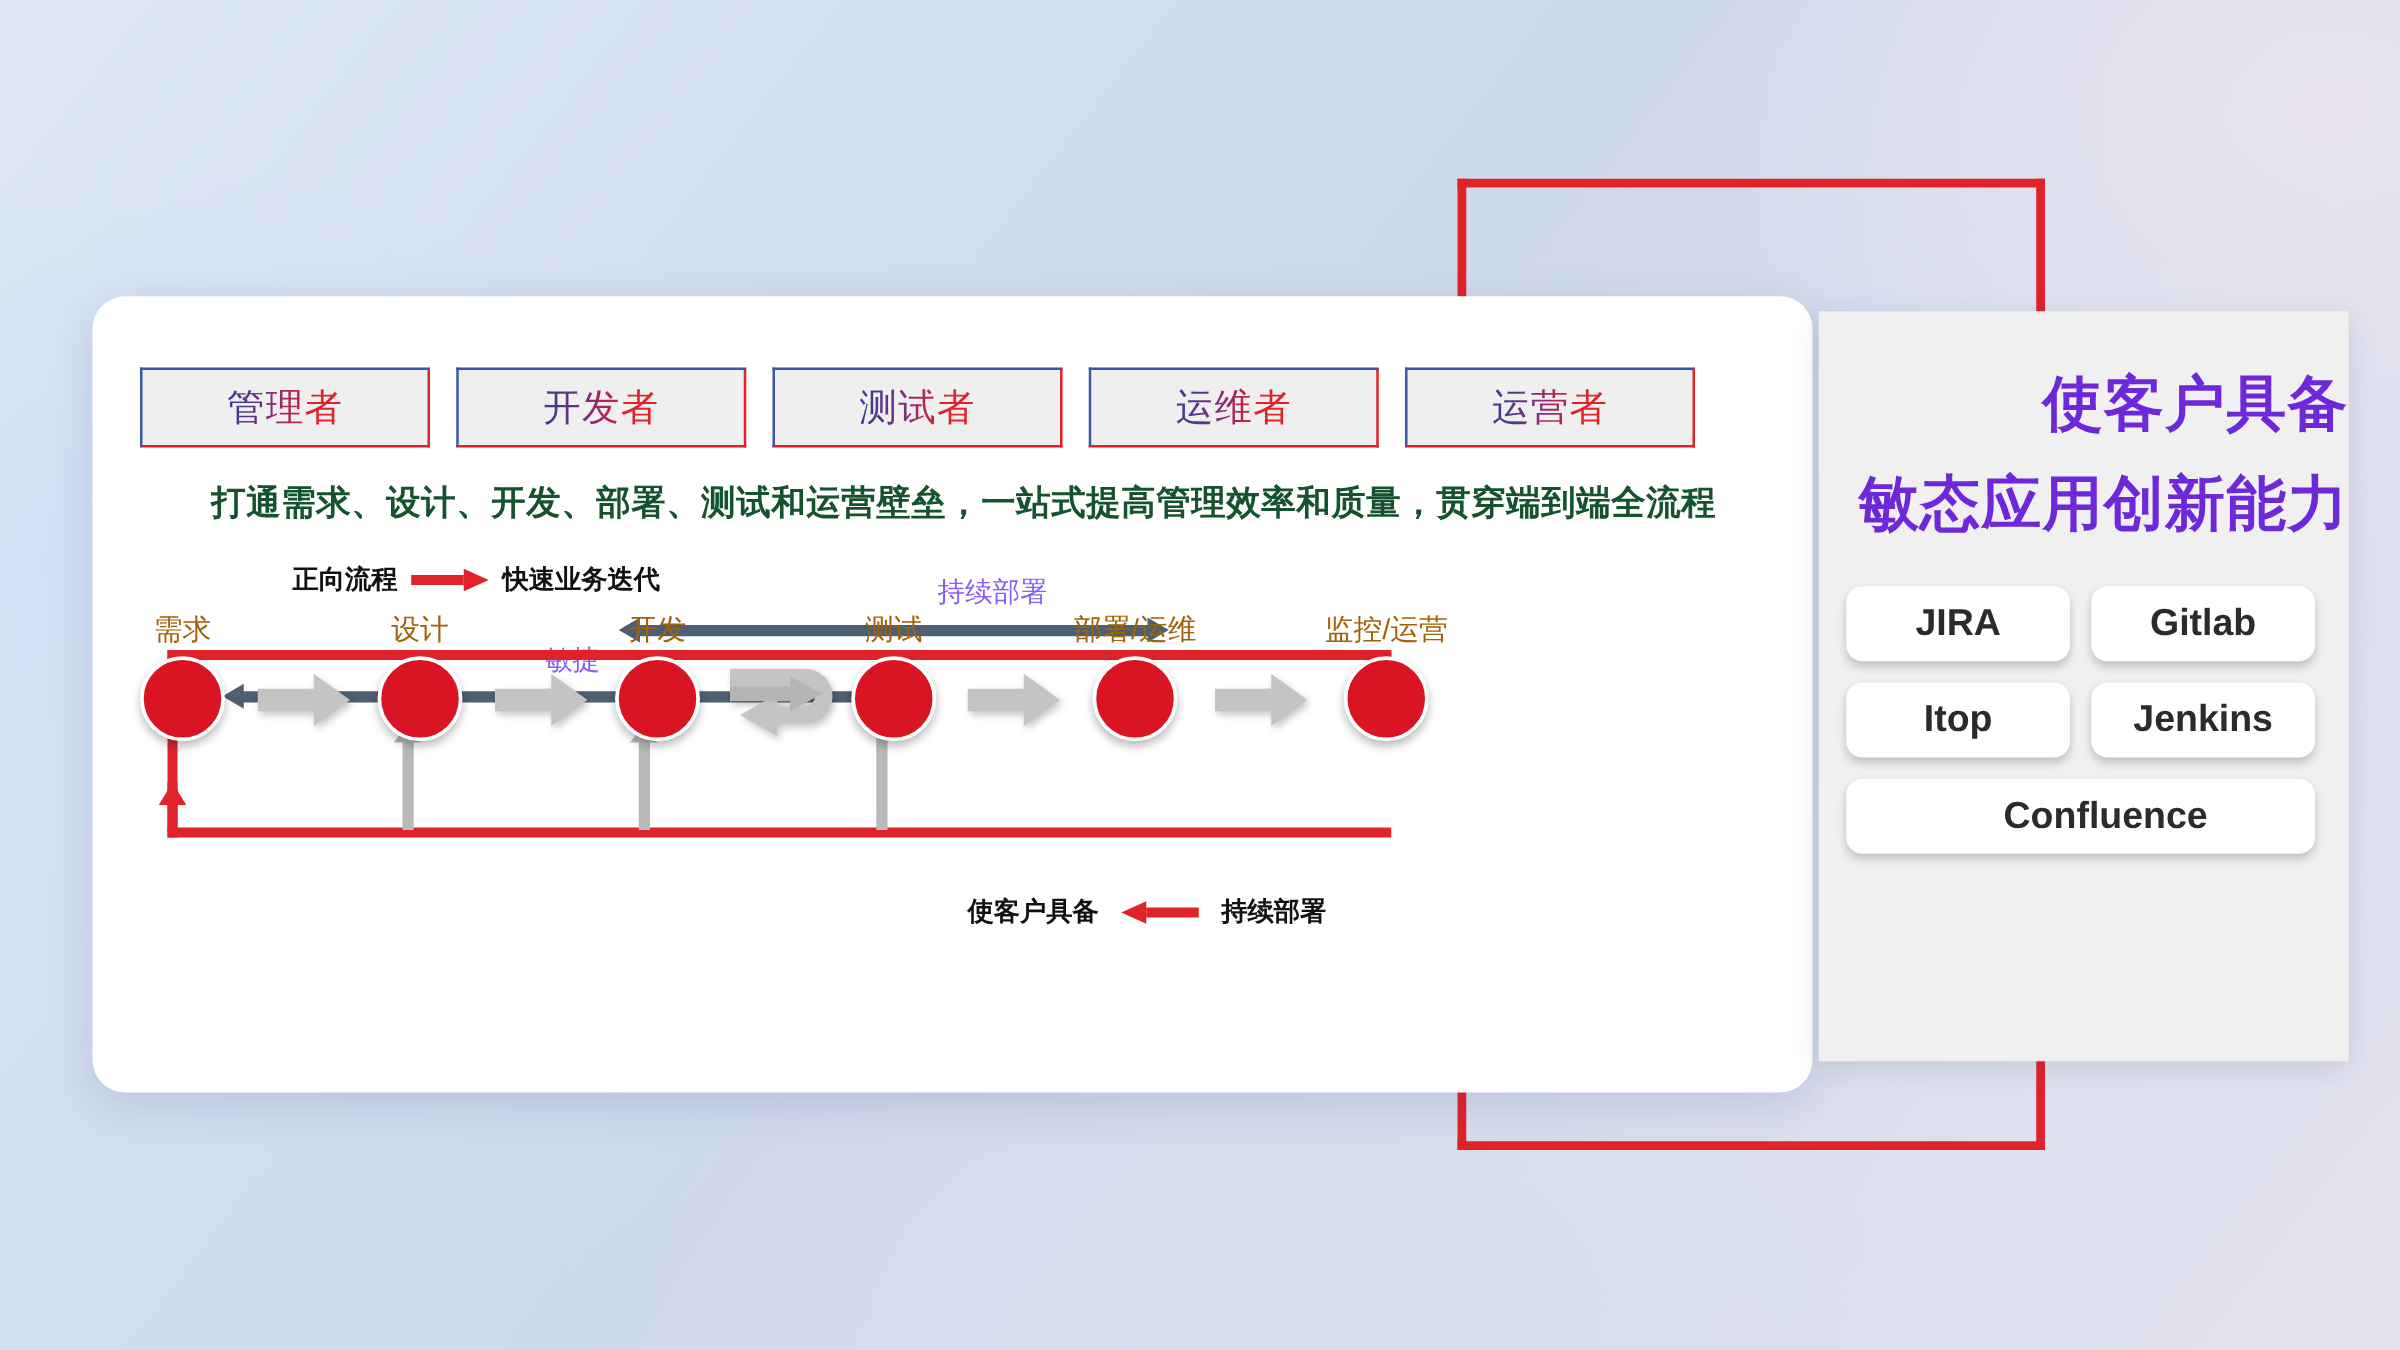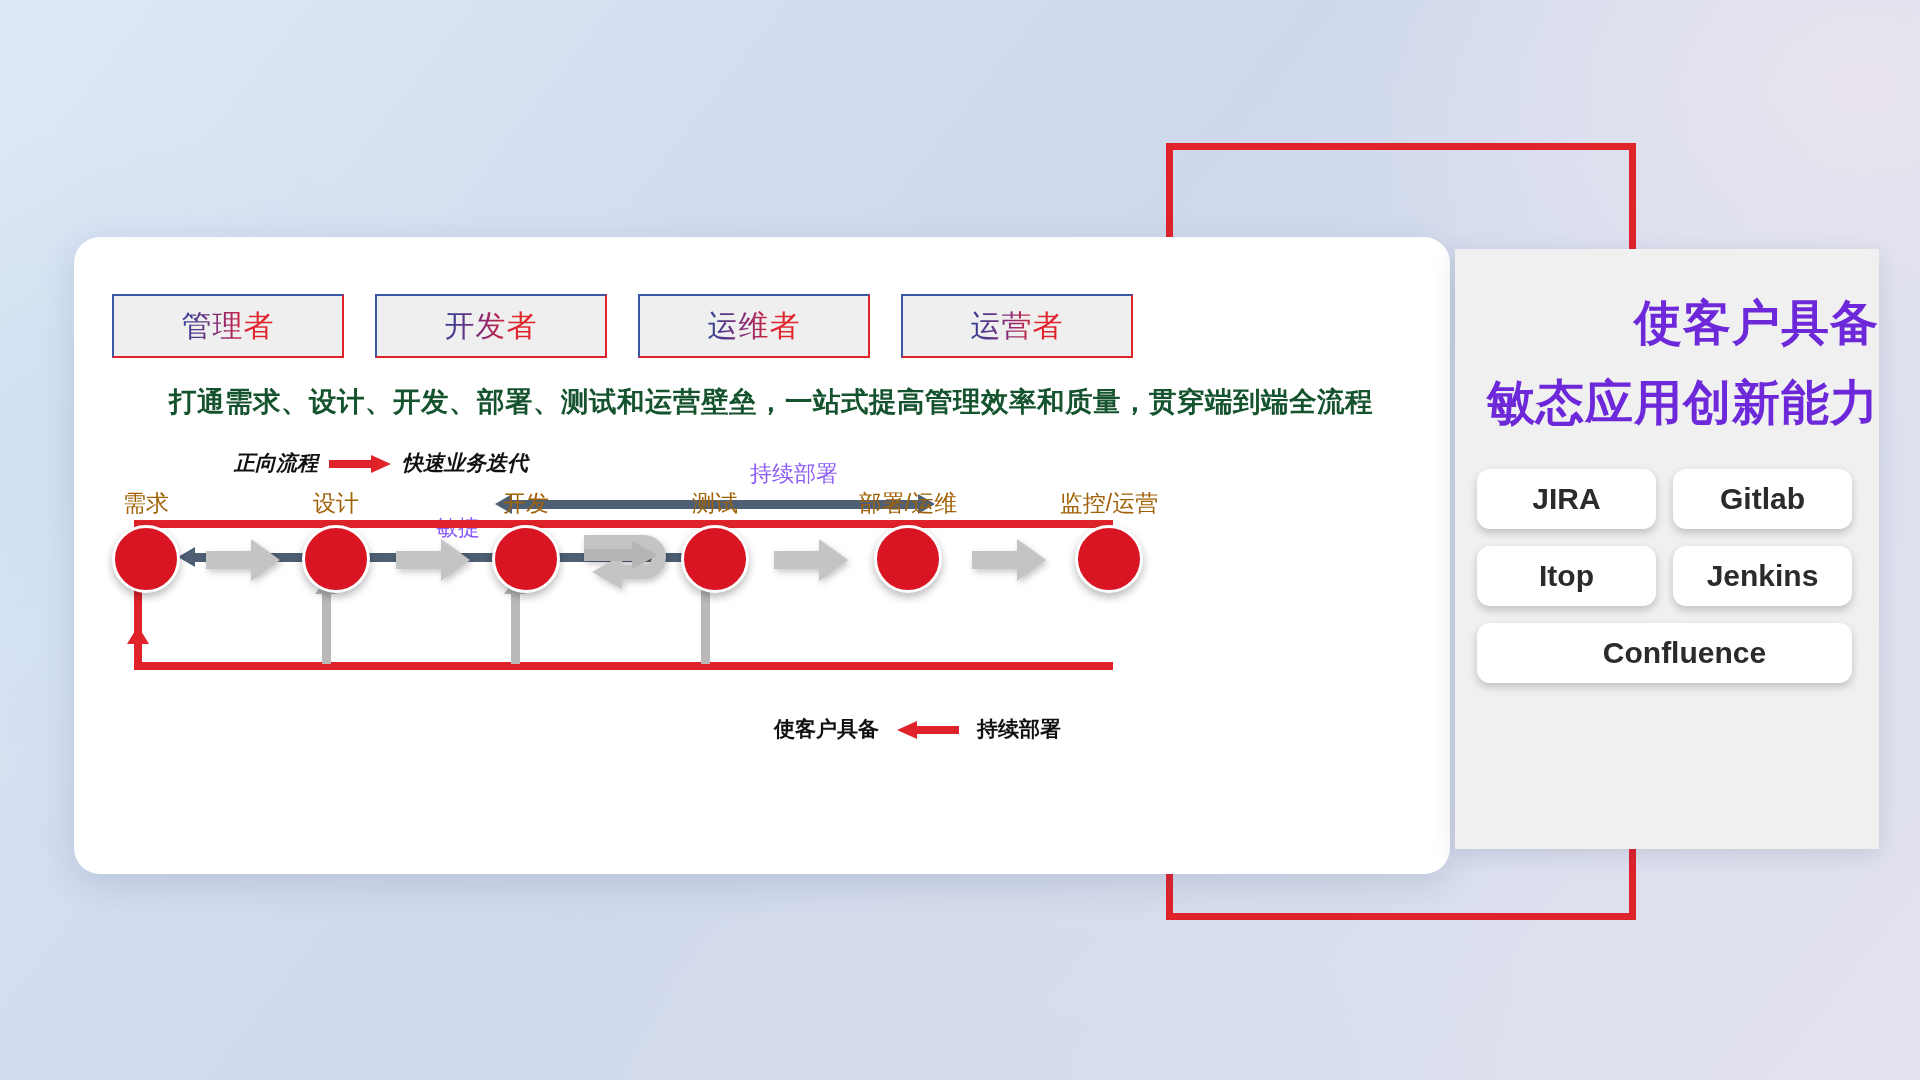--- a/index.html
+++ b/index.html
@@ -19,42 +19,42 @@
   .bracket { position:absolute; border:7px solid #e0222a; border-bottom:none; }
 
   
   .card {
     position:absolute; left:74px; top:237px; width:1376px; height:637px;
     background:#fff; border-radius:26px;
     box-shadow:0 10px 34px rgba(50,70,110,.16);
   }
 
   
-  .roles { position:absolute; left:38px; top:57px; display:flex; gap:31px; }
+  .roles { position:absolute; left:38px; top:57px; display:flex; gap:21px; }
   .role {
     width:232px; height:64px; background:#efefef;
     border-top:2.5px solid #3b57a8; border-left:2.5px solid #3b57a8;
     border-right:2.5px solid #e0222a; border-bottom:2.5px solid #e0222a;
     display:flex; align-items:center; justify-content:center;
   }
   .role span {
     font-size:30px; font-weight:400; letter-spacing:1px;
     background:linear-gradient(90deg,#2f3f96 0%,#8e2a74 42%,#e0222a 72%);
     -webkit-background-clip:text; background-clip:text; color:transparent;
   }
 
   
   .desc {
     position:absolute; left:52px; top:147px; width:1290px;
     text-align:center; font-size:27.5px; font-weight:bold; color:#14532d;
     letter-spacing:.5px; white-space:nowrap;
   }
 
   
-  .legend-fwd { position:absolute; left:160px; top:212px; display:flex; align-items:center; gap:11px;font-style:italic; }
+  .legend-fwd { position:absolute; left:160px; top:212px; display:flex; align-items:center; gap:11px; }
   .legend-fwd .t { font-size:21px; font-weight:bold; color:#111; }
   .legend-fb { position:absolute; left:700px; top:478px; display:flex; align-items:center; gap:18px; }
   .legend-fb .t { font-size:21px; font-weight:bold; color:#111; }
 
   .ar-red { width:62px; height:17px; position:relative; }
   .ar-red::before { content:""; position:absolute; left:0; top:5px; width:42px; height:8px; background:#e0222a; }
   .ar-red::after { content:""; position:absolute; right:0; top:0; border-left:20px solid #e0222a;
                    border-top:9px solid transparent; border-bottom:9px solid transparent; }
   .ar-red.left::before { left:20px; }
   .ar-red.left::after { right:auto; left:0; border-left:none; border-right:20px solid #e0222a; }
@@ -111,20 +111,23 @@
   <div class="card">
 
     <div class="roles">
       <div class="role">
         <span>管理者</span>
       </div>
       <div class="role">
         <span>开发者</span>
       </div>
       <div class="role">
+        <span>测试者</span>
+      </div>
+      <div class="role">
         <span>运维者</span>
       </div>
       <div class="role">
         <span>运营者</span>
       </div>
     </div>
 
     <div class="desc">打通需求、设计、开发、部署、测试和运营壁垒，一站式提高管理效率和质量，贯穿端到端全流程</div>
 
     <div class="legend-fwd">

